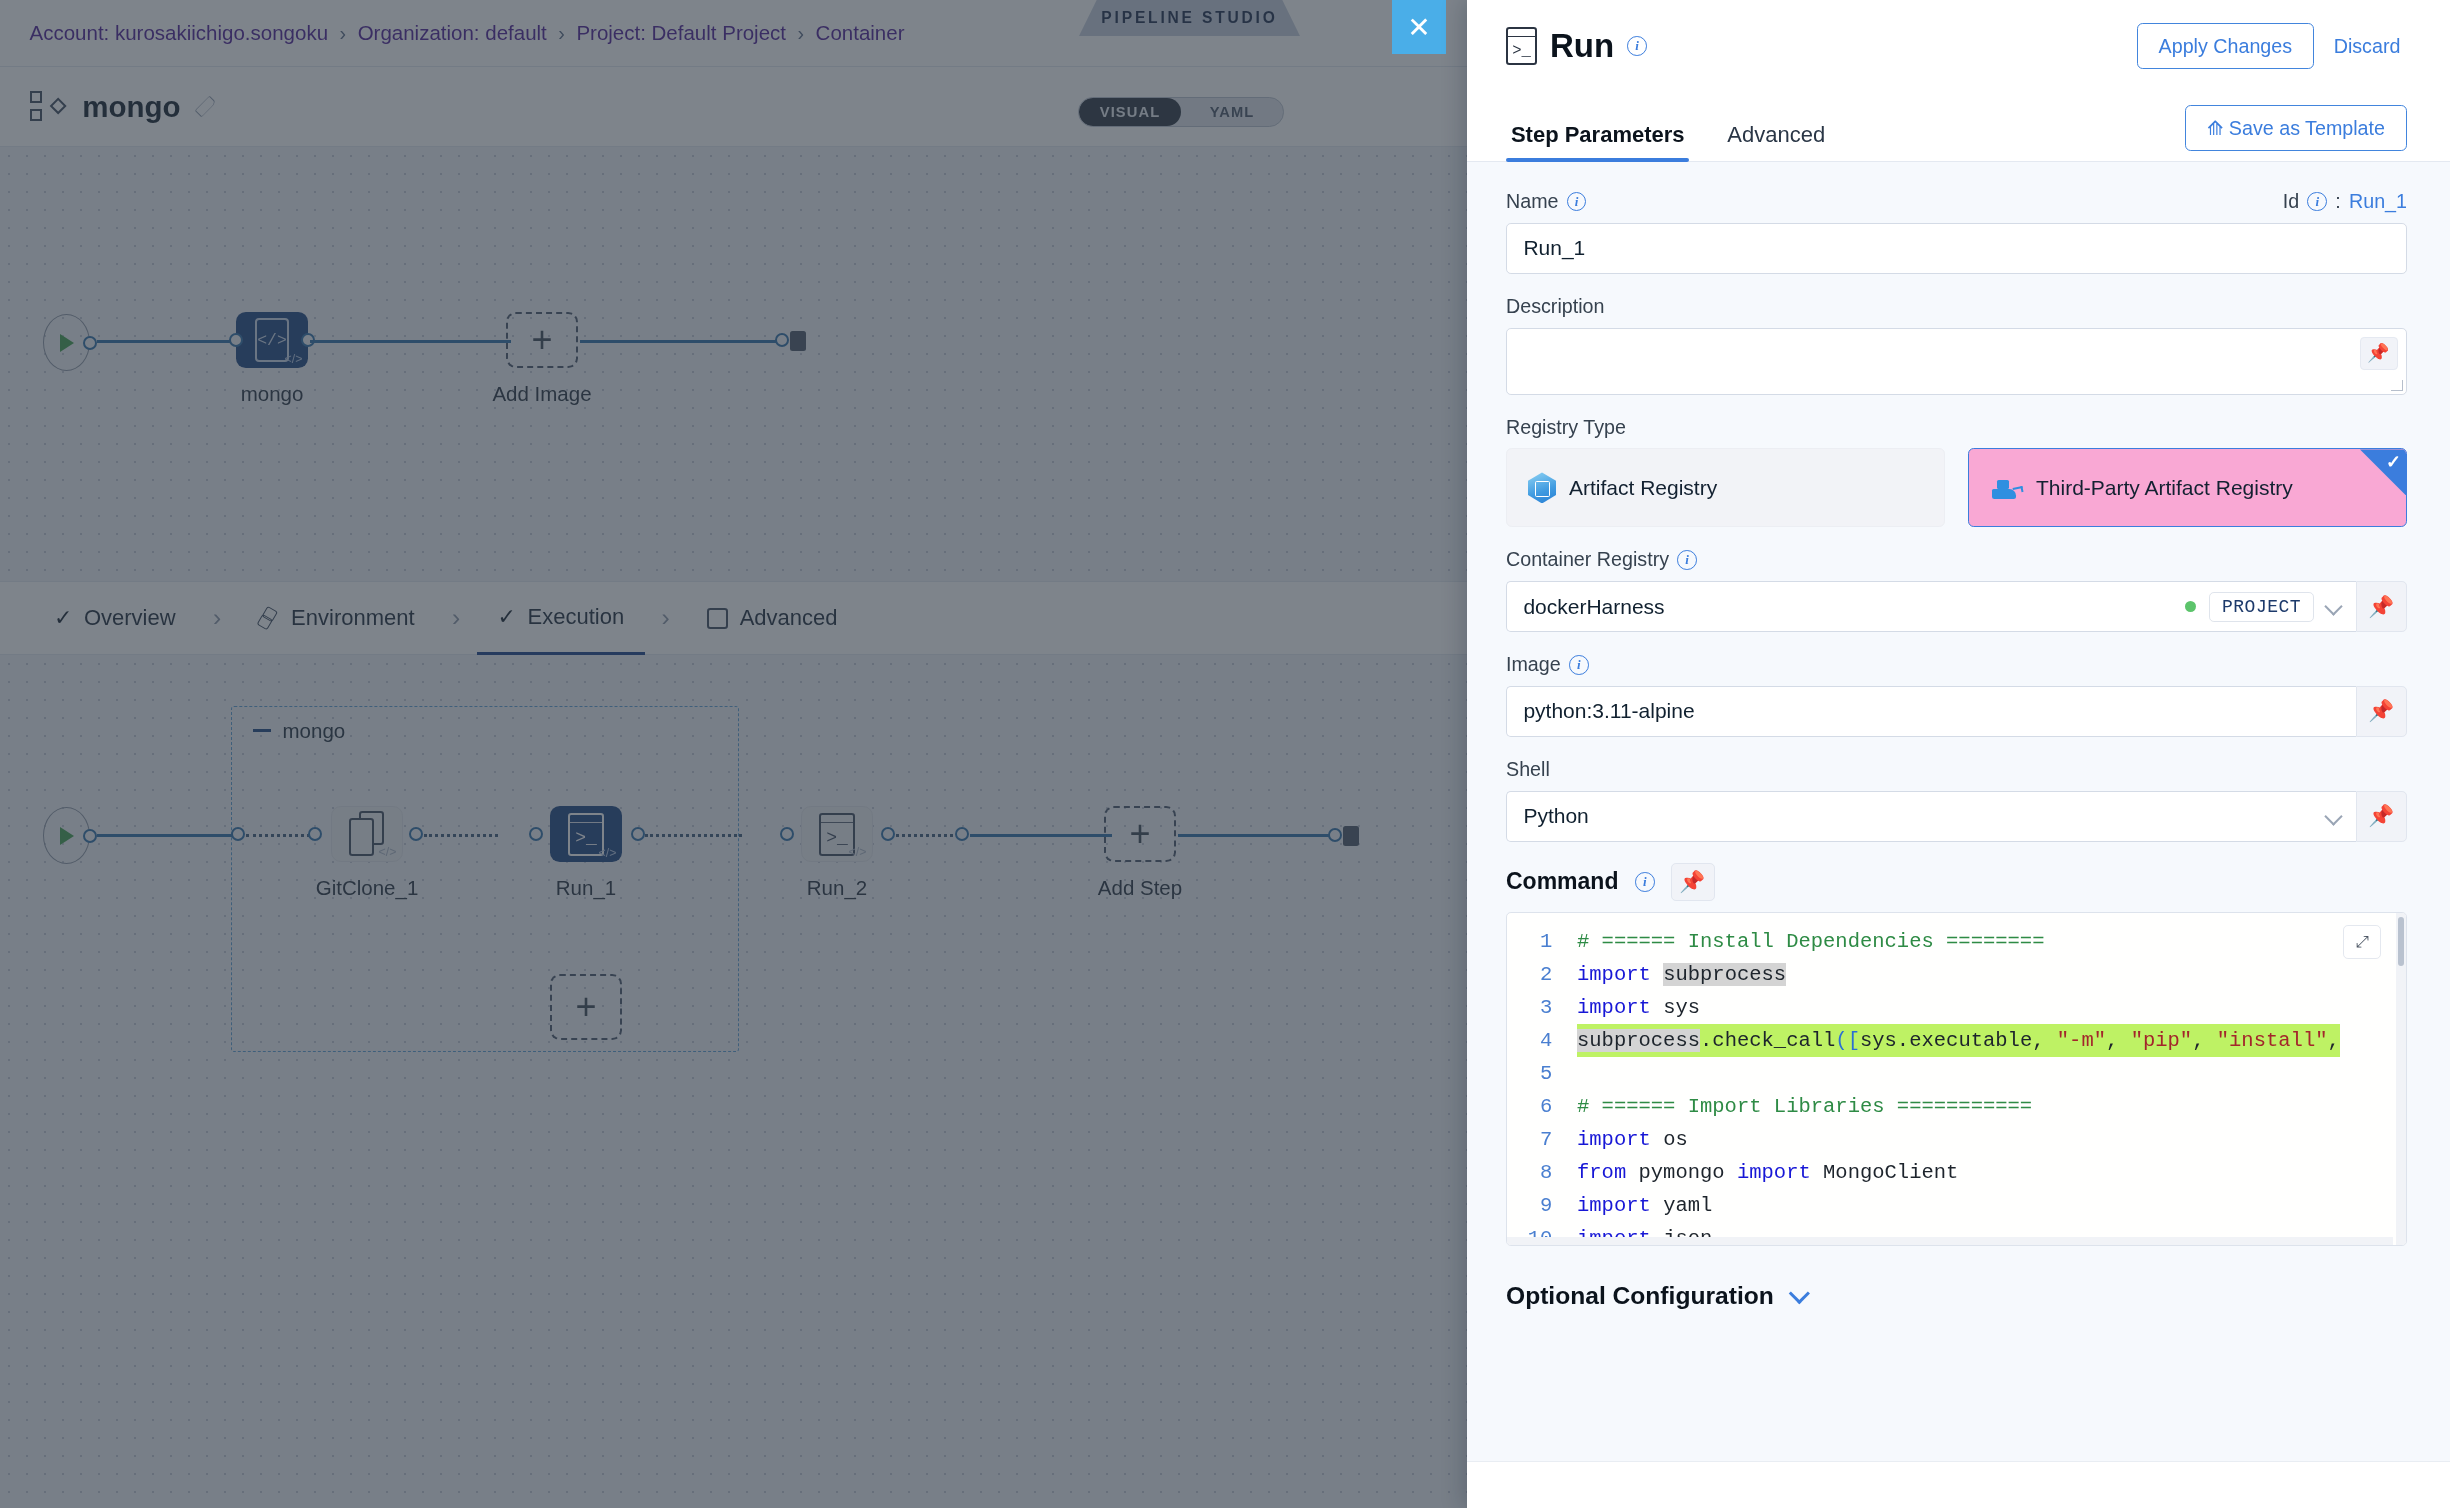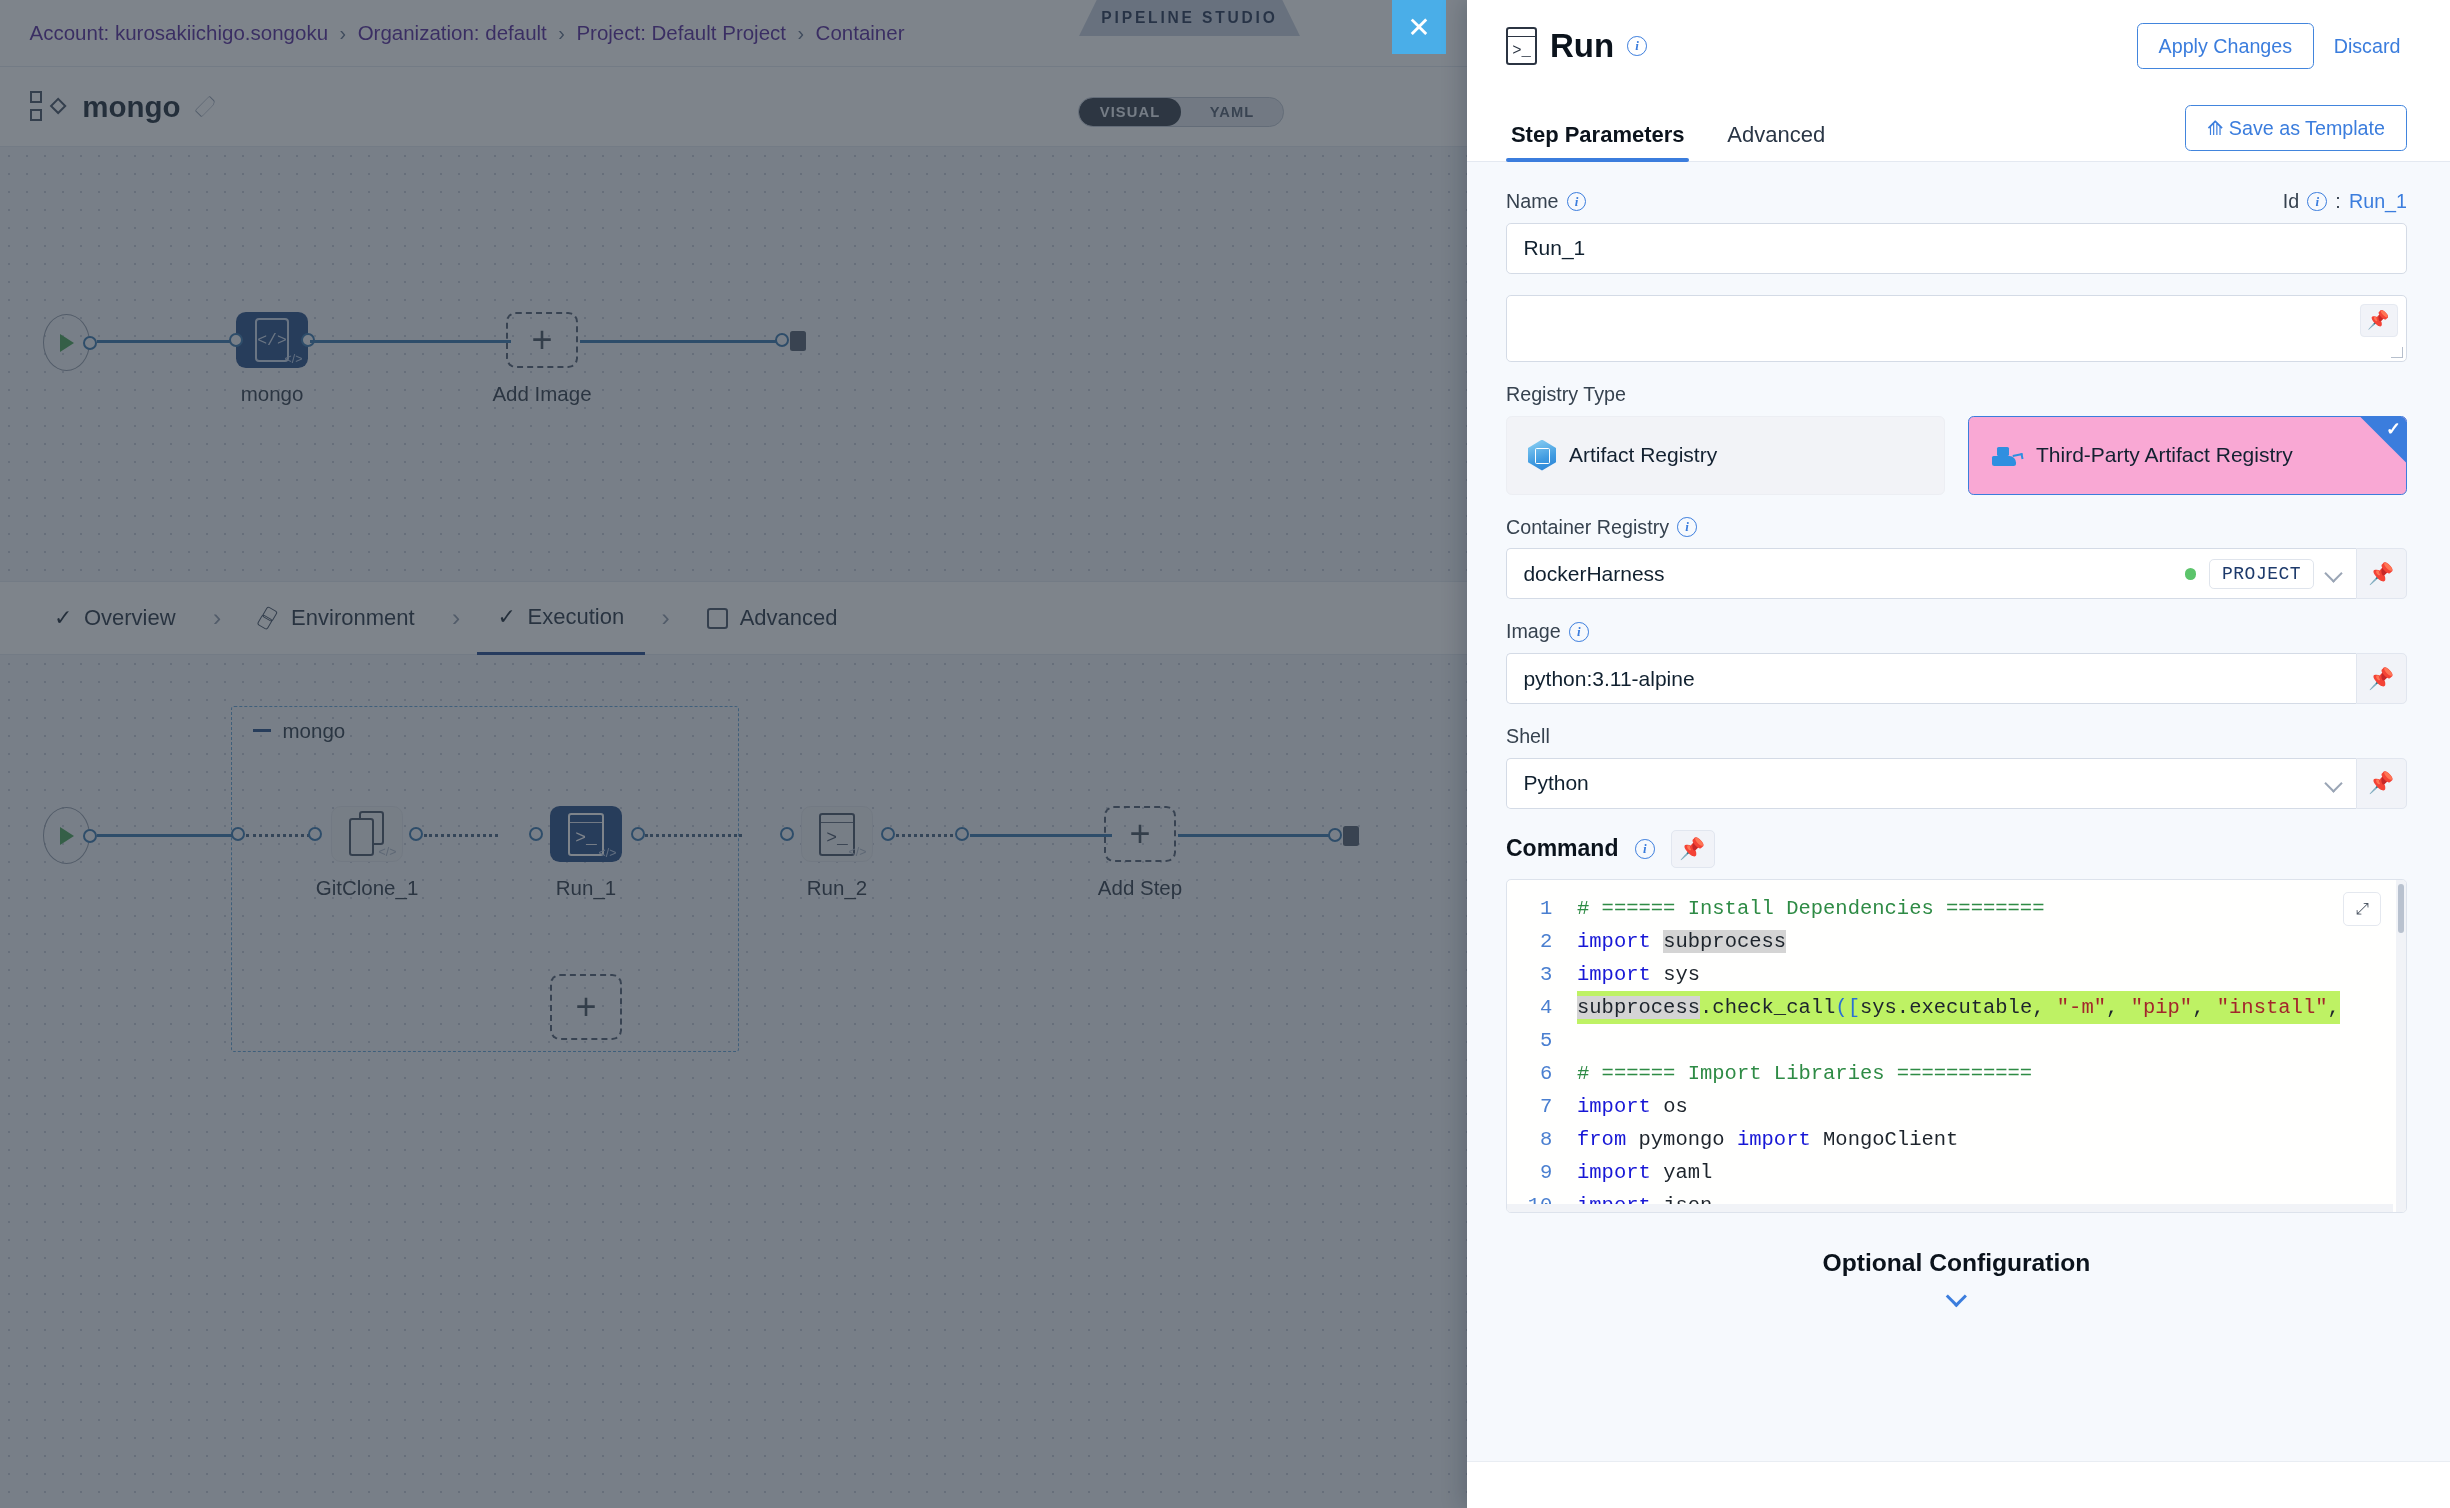--- a/index.html
+++ b/index.html
@@ -363,21 +363,21 @@
   .tk-pn { color: #2a6fd4; }
   .ed-expand {
     position: absolute; right: 24.6px; top: 11.5px; width: 38px; height: 34px;
     background: #fff; border: 0.8px solid #e4e8ef; border-radius: 4.9px;
     display: flex; align-items: center; justify-content: center;
     font-size: 16.4px; color: #4a5462; cursor: pointer;
   }
 
   .optcfg {
     display: flex; align-items: center; gap: 18px; margin-top: 36px;
-    font-size: 24.6px; font-weight: 700; color: #0b131c; cursor: pointer; flex-direction: column;
+    font-size: 24.6px; font-weight: 700; color: #0b131c; cursor: pointer;
   }
   .chev-blue {
     width: 14.7px; height: 14.7px; border-right: 3.3px solid #3b7ddd;
     border-bottom: 3.3px solid #3b7ddd; transform: rotate(45deg); margin-top: -6.6px;
   }
   .drawer-foot {
     position: absolute; left: 0; right: 0; bottom: 0; height: 47px; background: #fff;
     border-top: 0.8px solid #e9edf3;
   }
 </style>
@@ -588,20 +588,21 @@
             <span>Id</span>
             <span class="info-i">i</span>
             <span>:</span>
             <span class="id-val">Run_1</span>
           </span>
         </div>
         <div class="input">Run_1</div>
       </div>
 
       <div class="fld">
+        <div class="fld-label">Description</div>
         <div class="textarea">
           <span class="pin-inline">📌</span>
           <span class="ta-resize"></span>
         </div>
       </div>
 
       <div class="fld">
         <div class="fld-label">Registry Type</div>
         <div class="reg-row">
           <div class="reg-card off">

